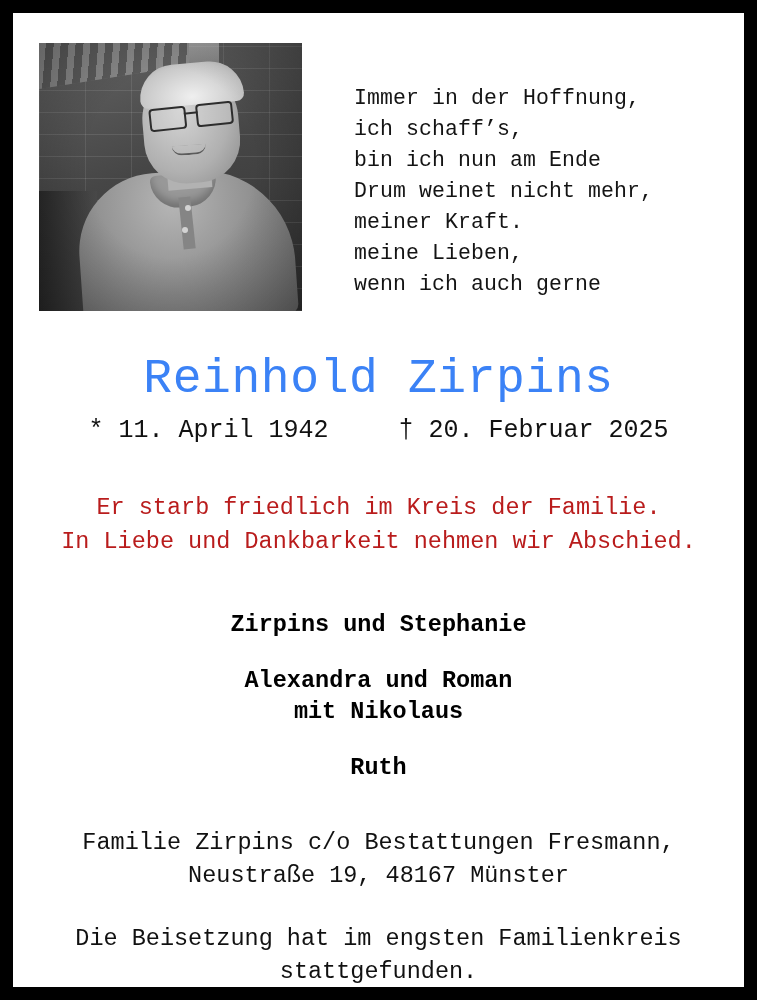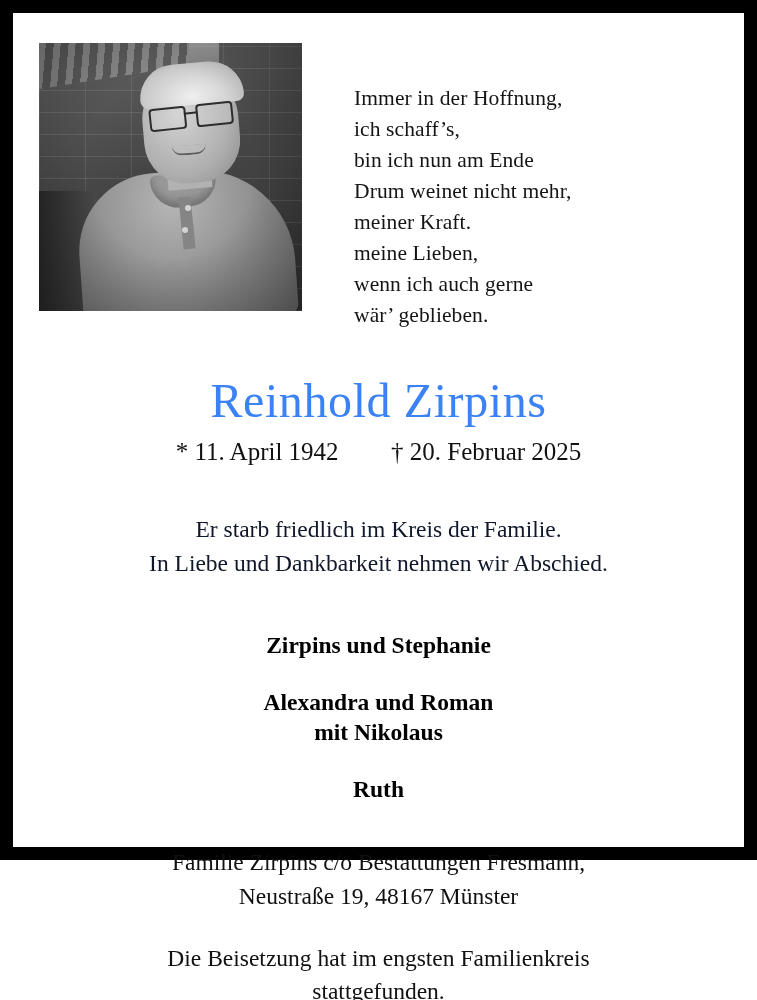--- a/index.html
+++ b/index.html
@@ -10,24 +10,25 @@
   body {
     width: 757px;
     height: 1000px;
     font-family: "Liberation Serif", serif;
     color: #1a1a1a;
     overflow: hidden;
   }
   .obituary {
     position: relative;
     width: 757px;
-    height: 860px;
+    height: 1000px;
     box-sizing: border-box;
     background: #ffffff;
     border: 13px solid #000000;
+    font-family: Liberation Mono, monospace;
   }
   .inner {
     position: relative;
     width: 100%;
     height: 100%;
     box-sizing: border-box;
     padding: 18px 26px 0 26px;
   }
 
   
@@ -216,21 +217,21 @@
     color: #111111;
   }
   .dates .sep { display: inline-block; width: 40px; }
 
   
   .message {
     text-align: center;
     font-size: 23.5px;
     line-height: 1.46;
     margin-top: 46px;
-    color: #0f172a;
+    color: #b91c1c;
   }
 
   
   .family {
     text-align: center;
     margin-top: 50px;
   }
   .family .group { margin-bottom: 26px; }
   .family .group:last-child { margin-bottom: 0; }
   .family .primary {
@@ -293,21 +294,20 @@
       </div>
 
       <div class="verse">
         <div>Immer in der Hoffnung,</div>
         <div>ich schaff’s,</div>
         <div>bin ich nun am Ende</div>
         <div>Drum weinet nicht mehr,</div>
         <div>meiner Kraft.</div>
         <div>meine Lieben,</div>
         <div>wenn ich auch gerne</div>
-        <div>wär’ geblieben.</div>
       </div>
 
     </div>
 
     <div class="name">Reinhold Zirpins</div>
 
     <div class="dates">
       <span>* 11. April 1942</span>
       <span class="sep"></span>
       <span>† 20. Februar 2025</span>

